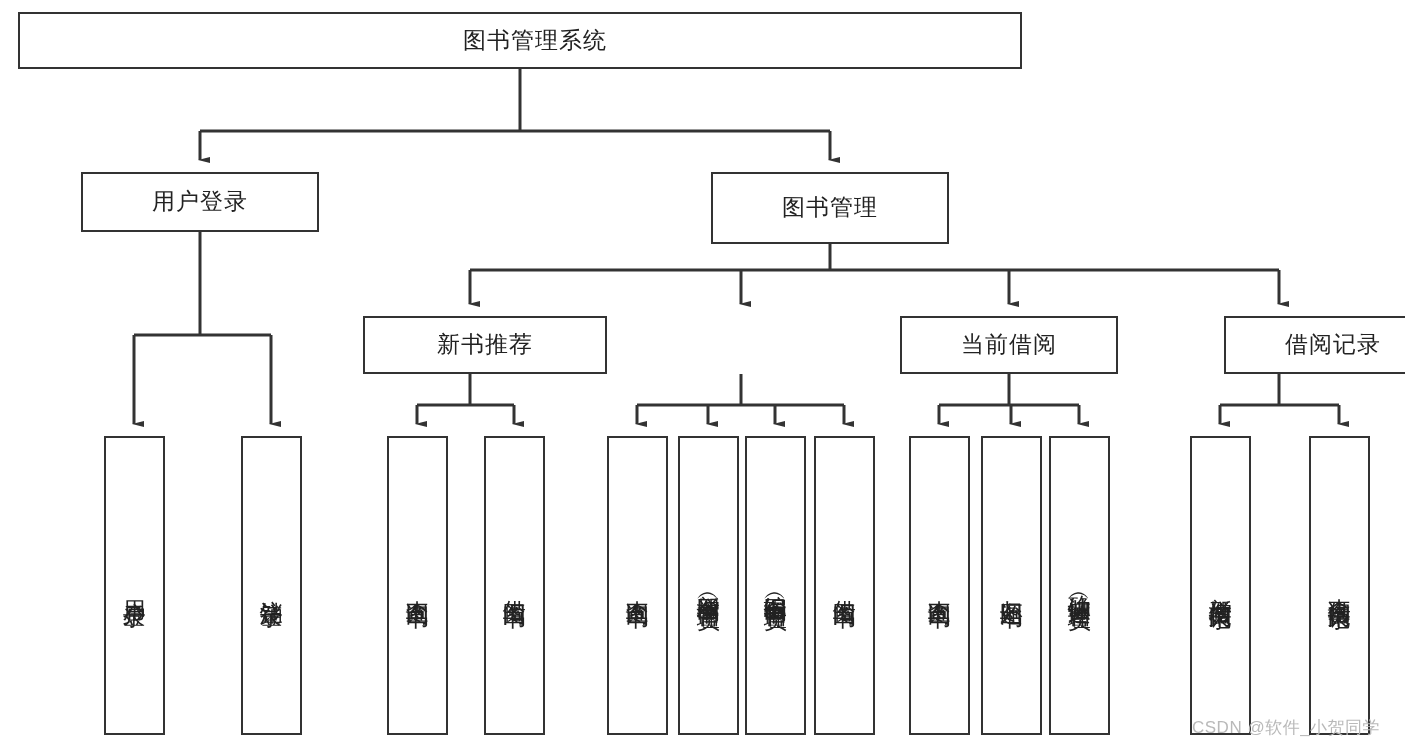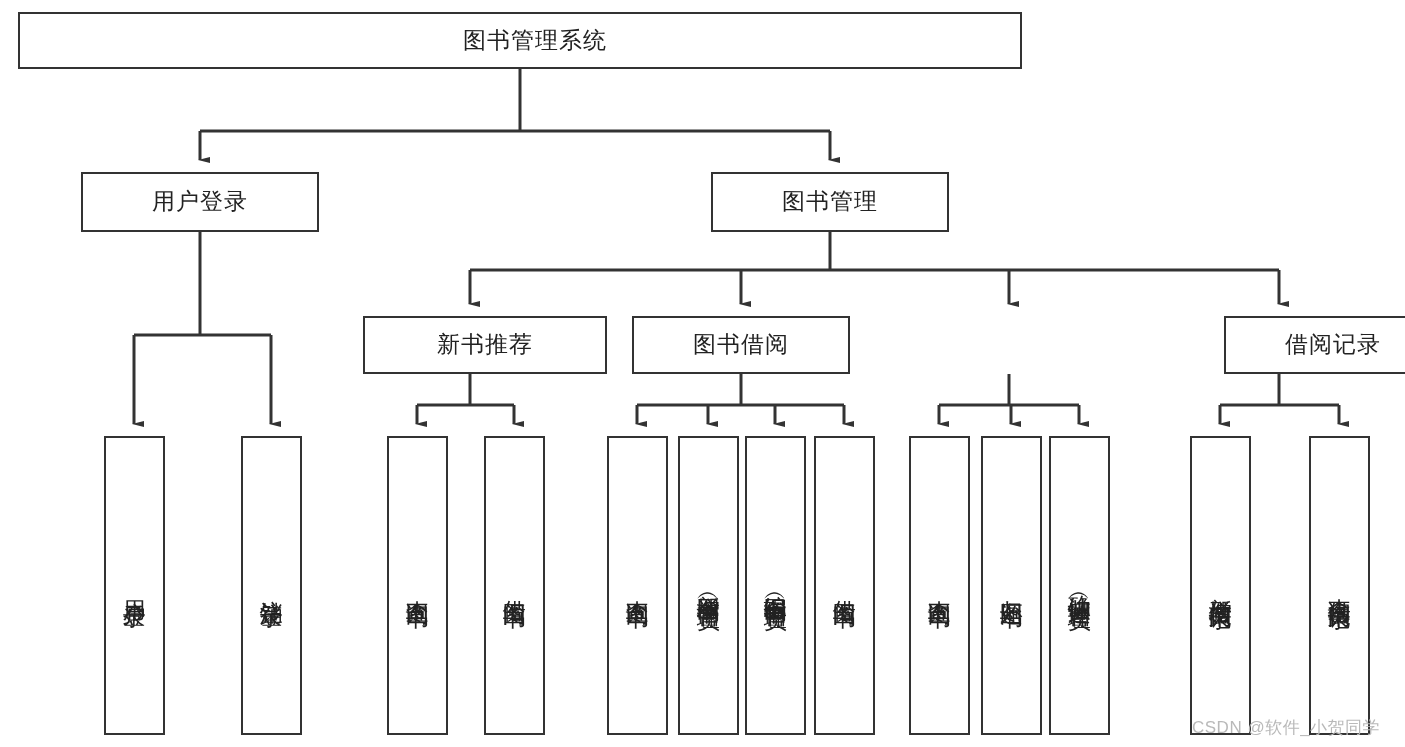--- a/index.html
+++ b/index.html
@@ -121,29 +121,29 @@
     </g>
   </svg>
 
   <div class="node horizontal" style="left:18px; top:12px; width:1004px; height:57px;padding-left:30px;">
     <span>图书管理系统</span>
   </div>
 
   <div class="node horizontal" style="left:81px; top:172px; width:238px; height:60px;">
     <span>用户登录</span>
   </div>
-  <div class="node horizontal" style="left:711px; top:172px; width:238px; height:60px;">
+  <div class="node horizontal" style="left:711px; top:172px; width:238px; height:72px;">
     <span>图书管理</span>
   </div>
 
   <div class="node horizontal" style="left:363px; top:316px; width:244px; height:58px;">
     <span>新书推荐</span>
   </div>
-  <div class="node horizontal" style="left:632px; top:316px; width:218px; height:58px;">
-    <span>图书借阅</span>
+  <div class="node horizontal" style="left:900px; top:316px; width:218px; height:58px;">
+    <span>当前借阅</span>
   </div>
   <div class="node horizontal" style="left:1224px; top:316px; width:218px; height:58px;align-items:center;">
     <span>借阅记录</span>
   </div>
 
   <div class="node vertical" style="left:104px; top:436px; width:61px; height:299px;">
     <span class="vlabel">用户登录</span>
   </div>
   <div class="node vertical" style="left:241px; top:436px; width:61px; height:299px;">
     <span class="vlabel">注销登录</span>

